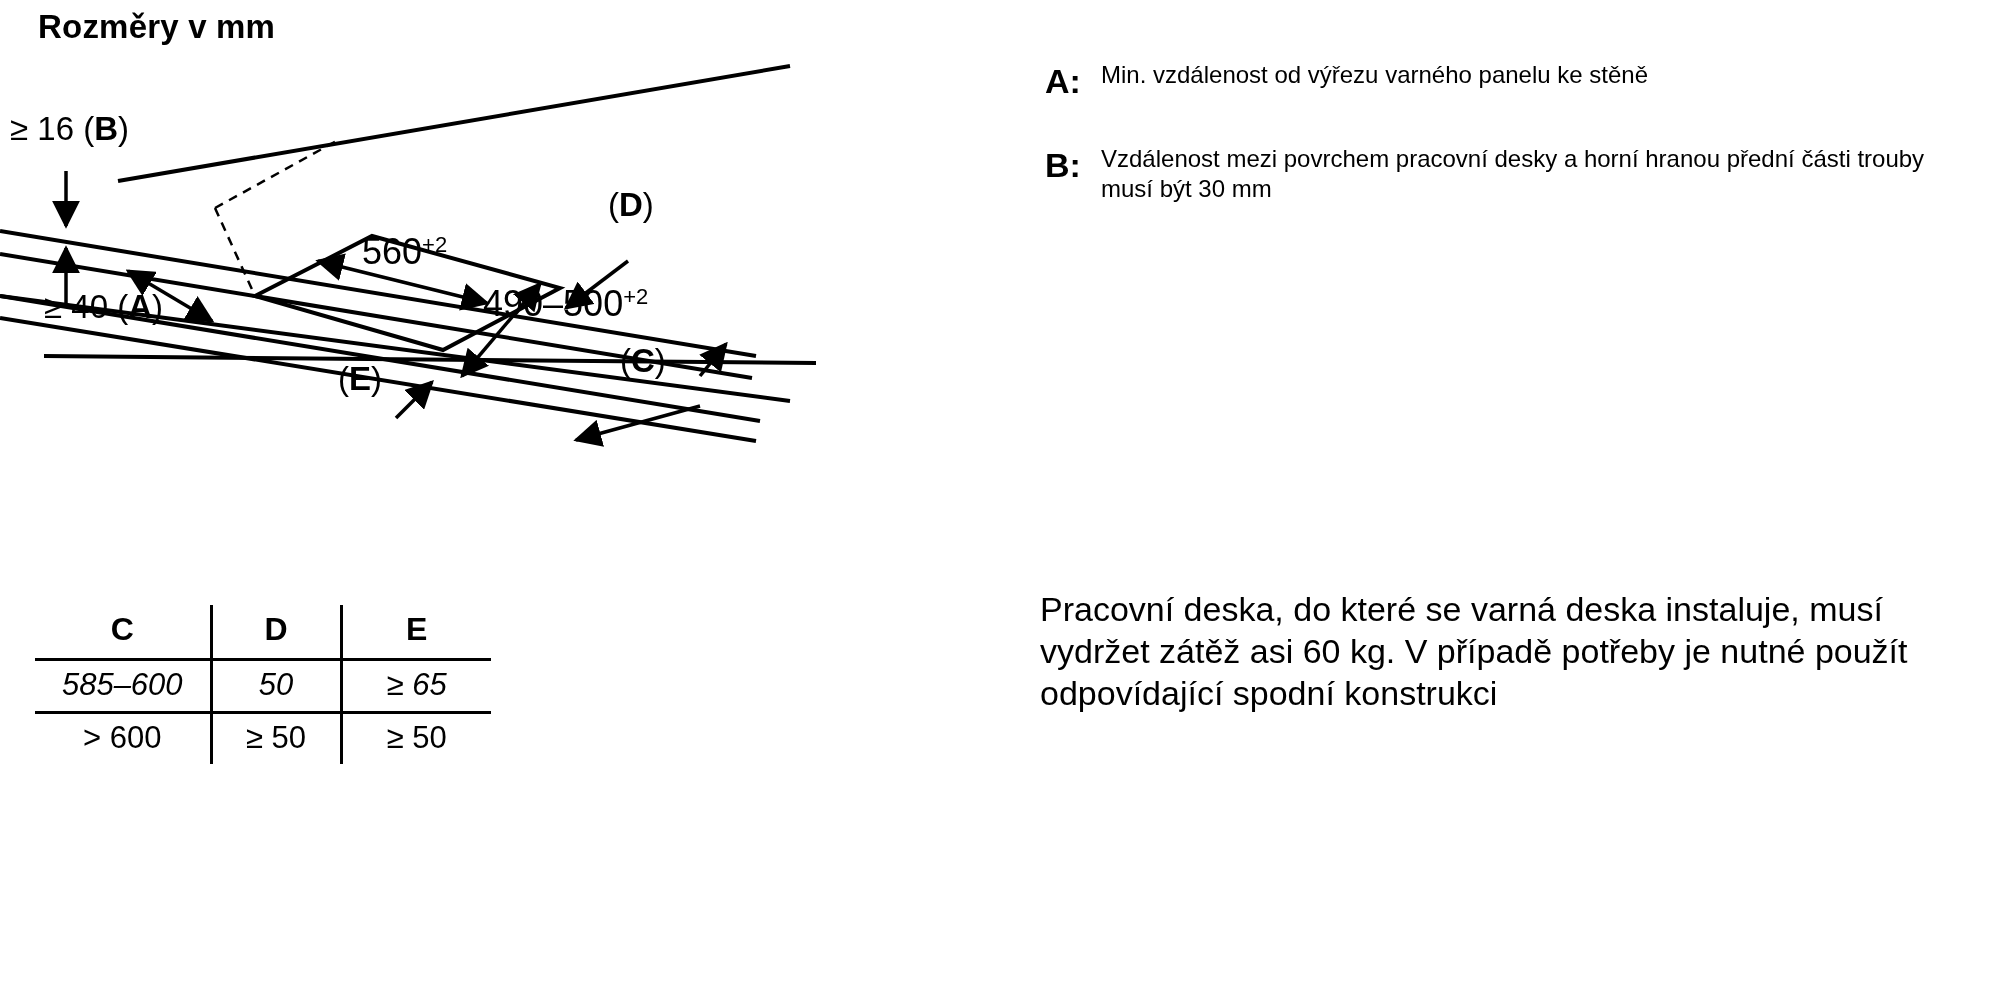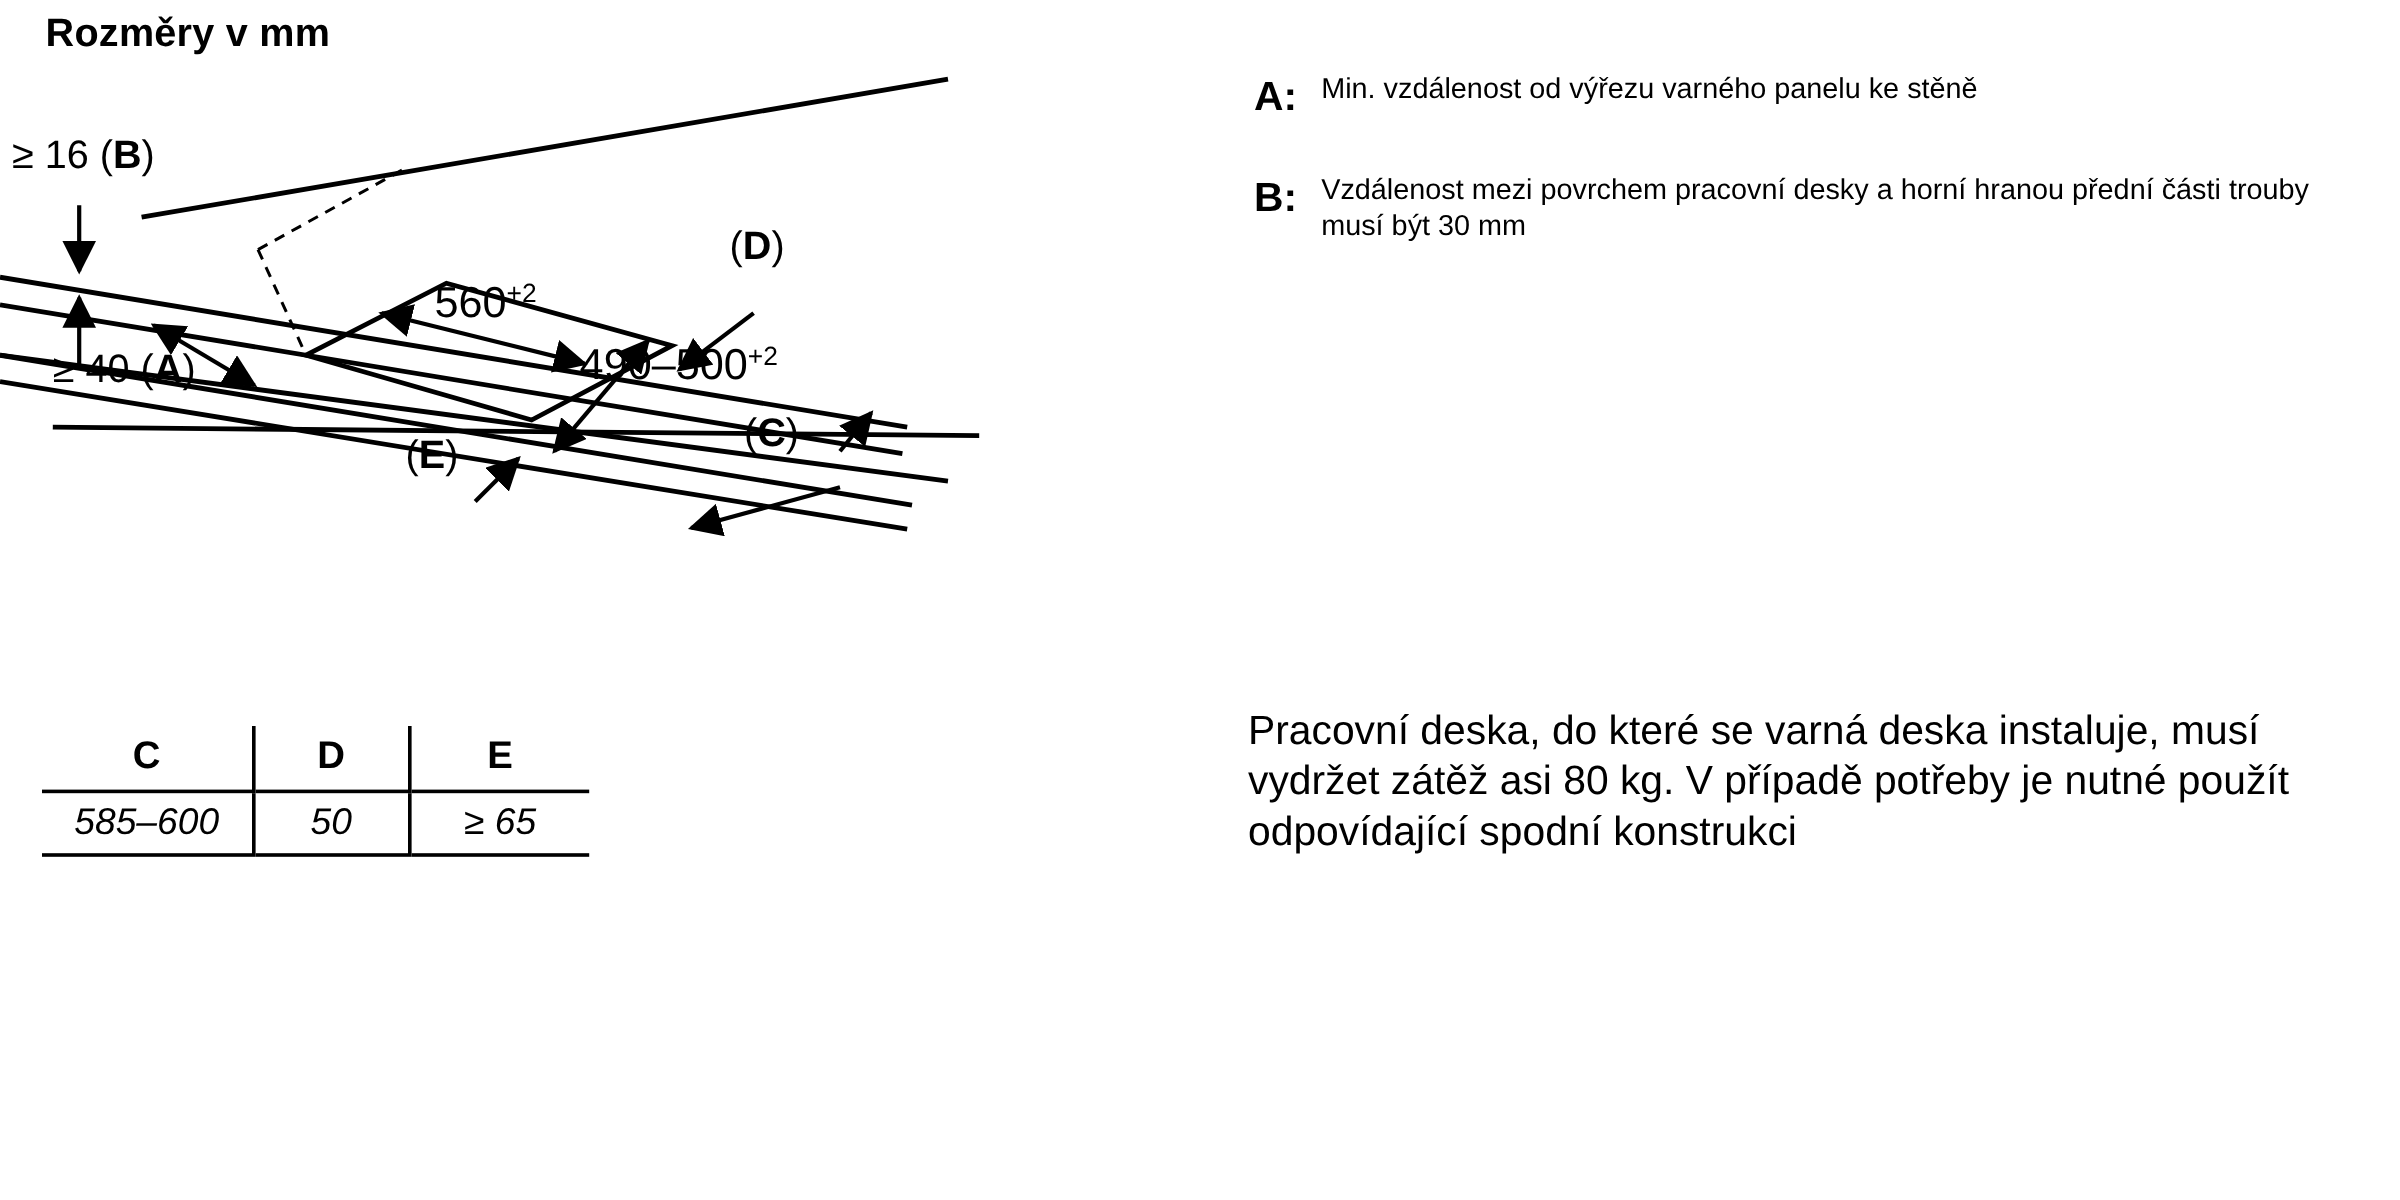--- a/index.html
+++ b/index.html
@@ -210,31 +210,36 @@
           <th class="sep">D</th>
           <th class="sep">E</th>
         </tr>
       </thead>
       <tbody>
         <tr class="first">
           <td>585–600</td>
           <td class="sep">50</td>
           <td class="sep">≥ 65</td>
         </tr>
+        <tr>
+          <td>&gt; 600</td>
+          <td class="sep">≥ 50</td>
+          <td class="sep">≥ 50</td>
+        </tr>
       </tbody>
     </table>
   </div>
 
   <div class="legend">
     <div class="legend-row">
       <div class="legend-key">A:</div>
       <div class="legend-text">Min. vzdálenost od výřezu varného panelu ke stěně</div>
     </div>
     <div class="legend-row">
       <div class="legend-key">B:</div>
       <div class="legend-text">Vzdálenost mezi povrchem pracovní desky a horní hranou přední části trouby musí být 30 mm</div>
     </div>
   </div>
 
 
-  <div class="note-worktop">Pracovní deska, do které se varná deska instaluje, musí vydržet zátěž asi 80 kg. V případě potřeby je nutné použít odpovídající spodní konstrukci</div>
+  <div class="note-worktop">Pracovní deska, do které se varná deska instaluje, musí vydržet zátěž asi 60 kg. V případě potřeby je nutné použít odpovídající spodní konstrukci</div>
 
 </div>
 
 </body></html>

